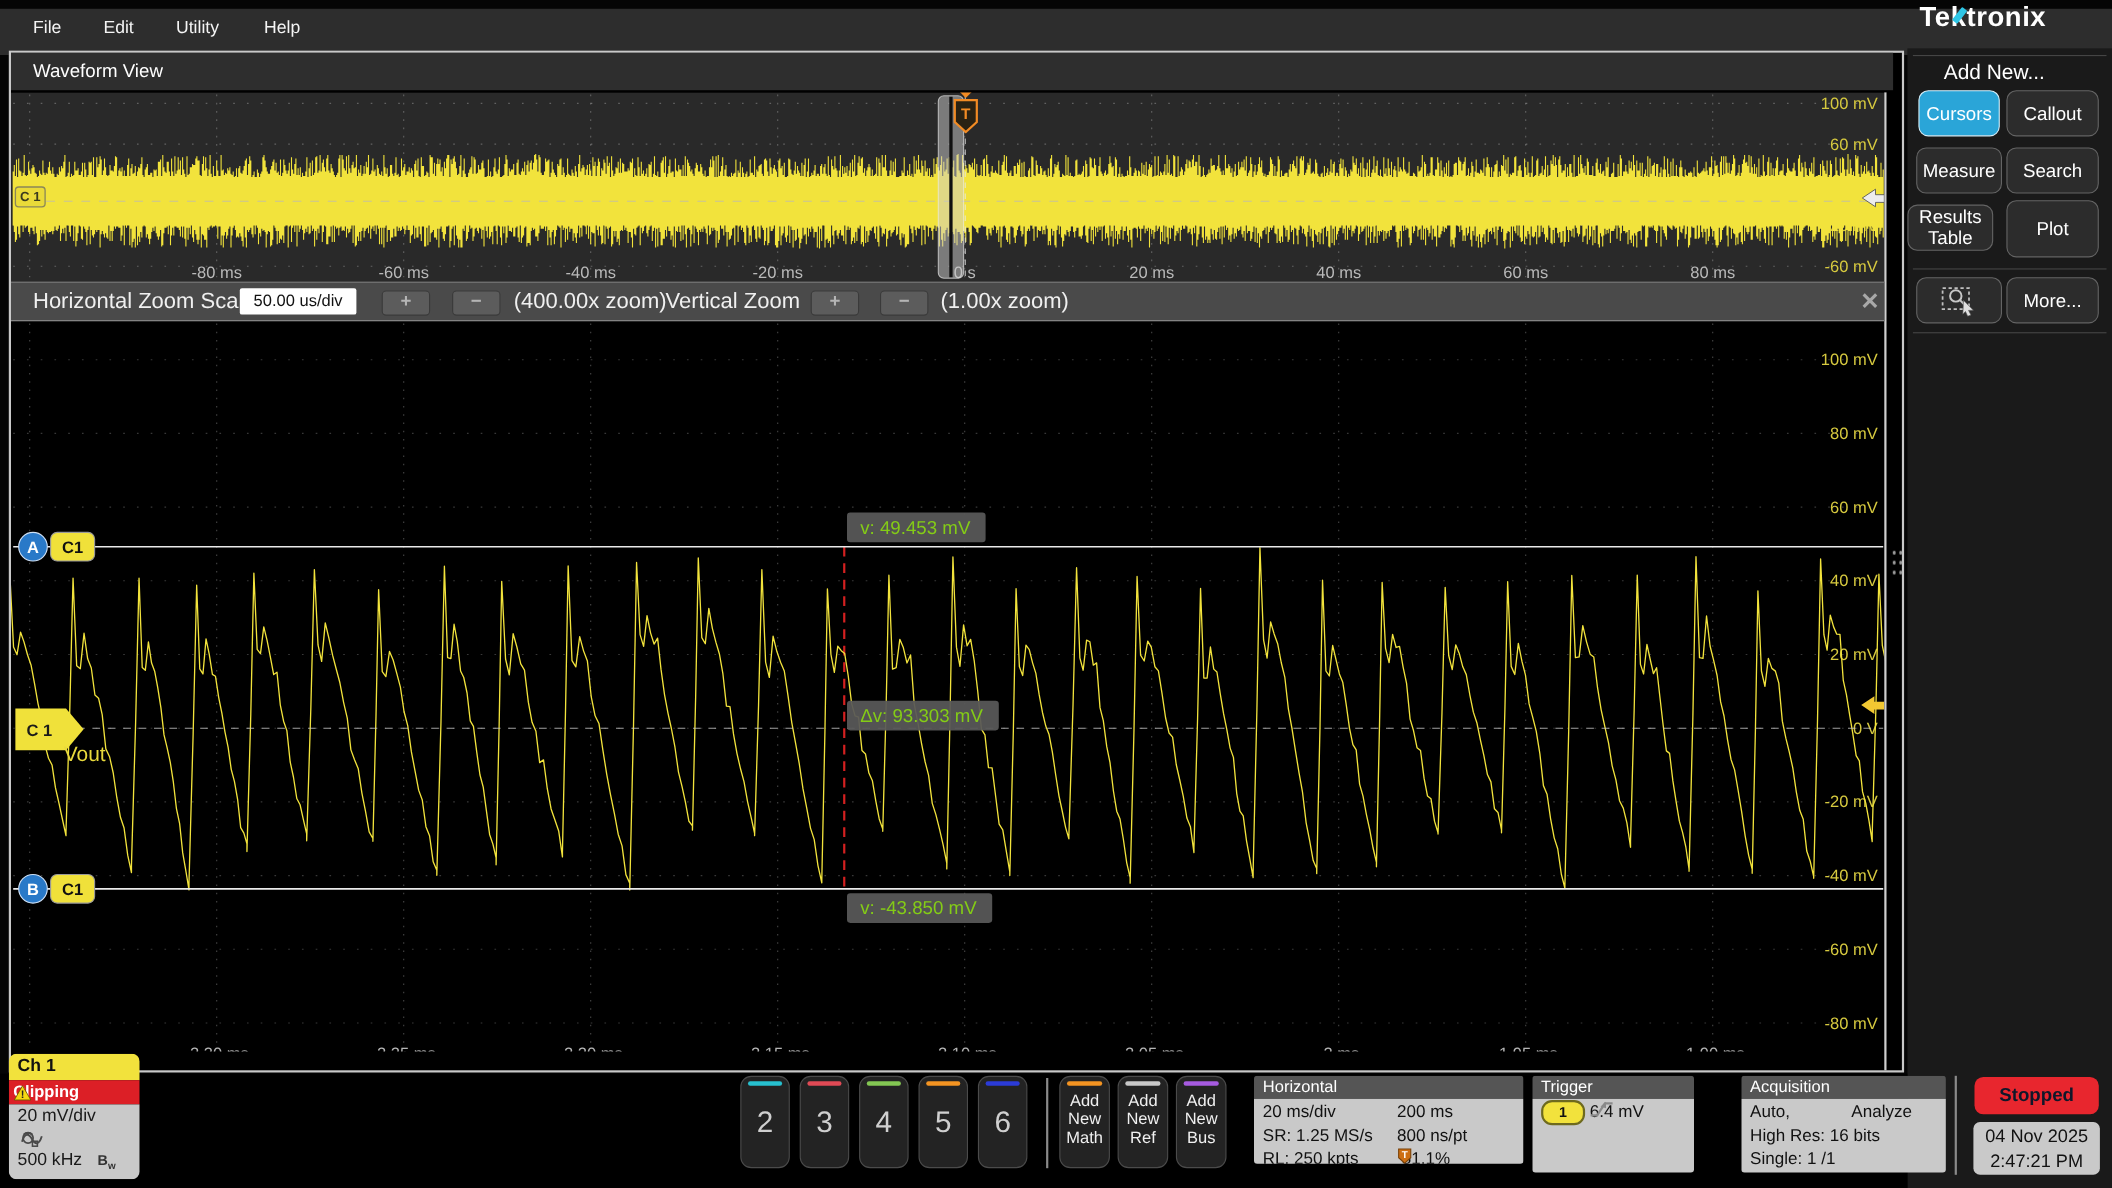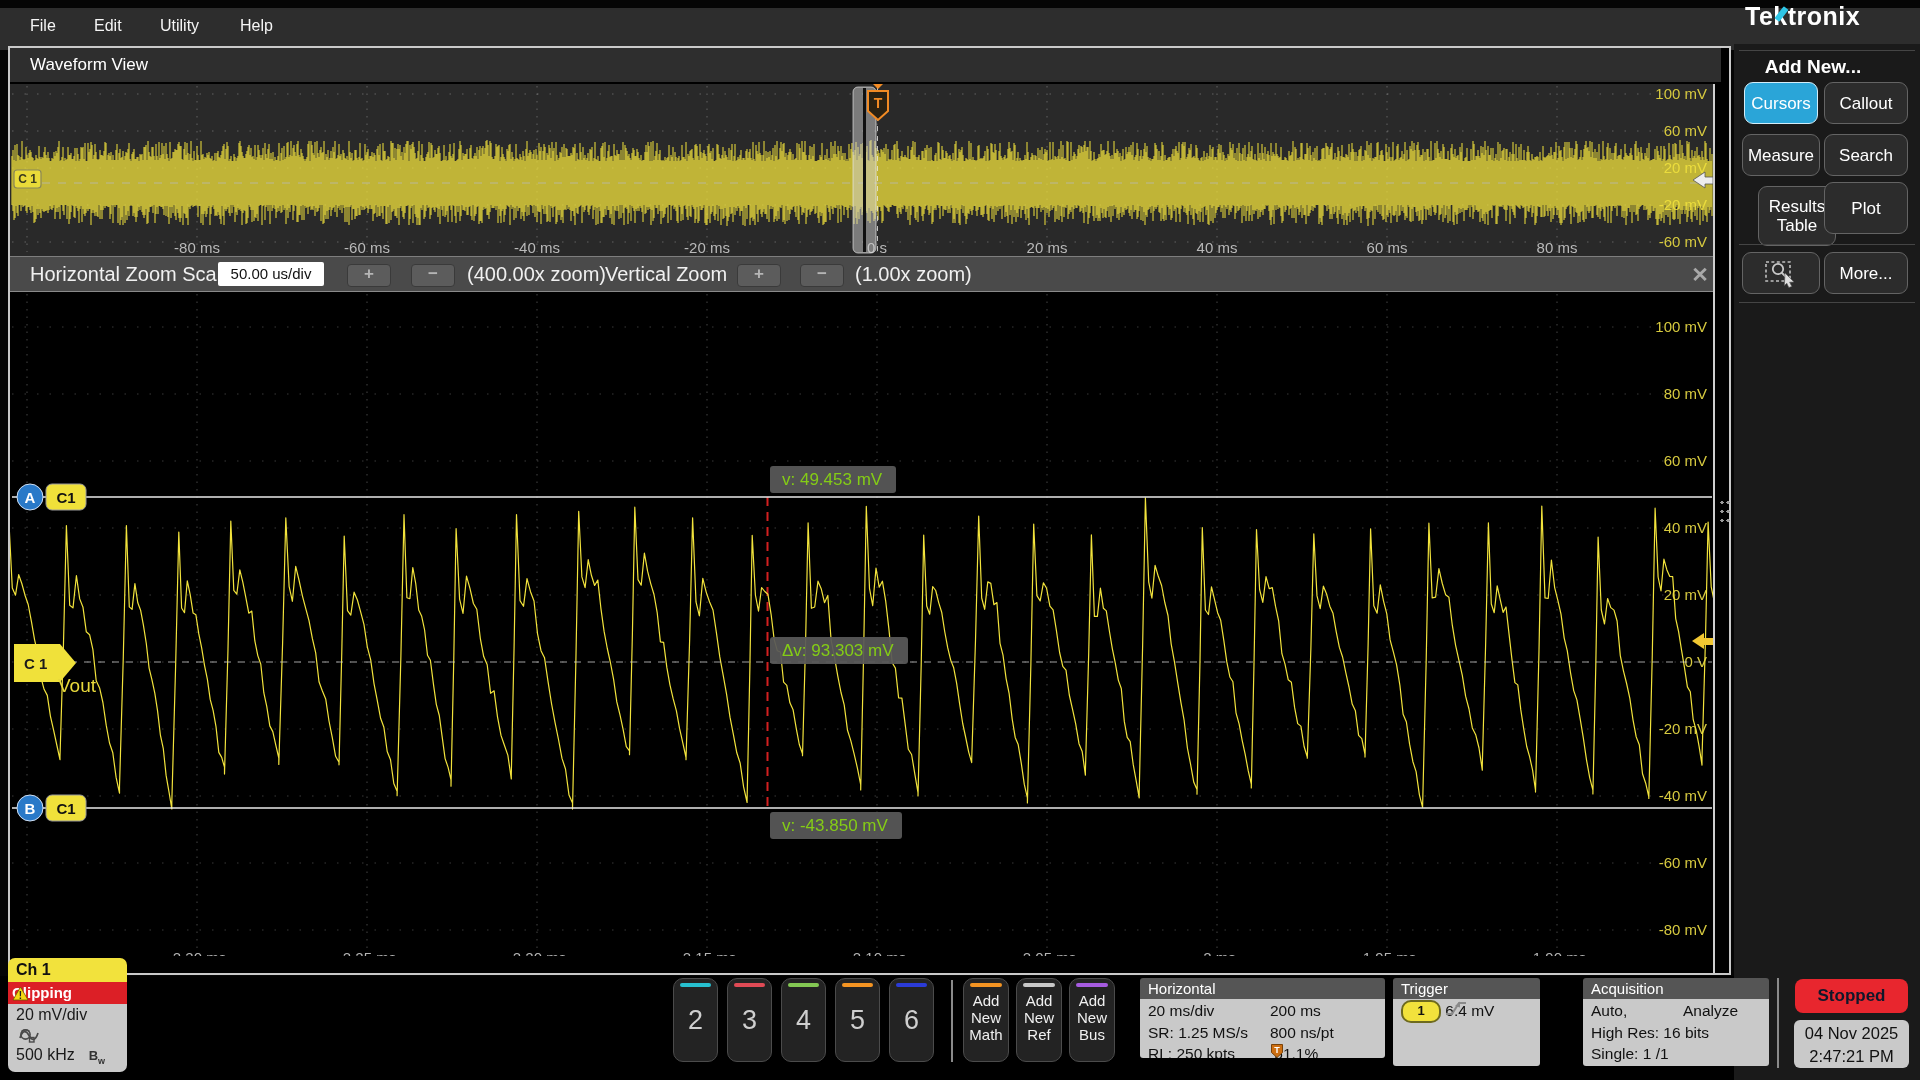--- a/index.html
+++ b/index.html
@@ -33,21 +33,21 @@
           font-weight:bold;text-align:center;line-height:28px;cursor:pointer;}
   
   .readout{position:absolute;height:27px;background:rgba(88,88,88,.94);border-radius:3px;color:#84cc16;
            font-size:17px;line-height:27px;padding:0 14px 0 12px;z-index:3;white-space:nowrap;}
   .dots{position:absolute;left:1719px;top:498px;width:12px;height:26px;z-index:3;cursor:grab;
         background:radial-gradient(circle,#9a9a9a 1.5px,transparent 1.7px) 0 0/6px 9px repeat;}
   
   .sidebar{position:absolute;left:1734px;top:44px;width:186px;height:1036px;background:#1a1a1a;}
   .sdiv{position:absolute;left:5px;width:176px;height:1px;background:#454545;}
   .stitle{position:absolute;left:0;top:12px;width:158px;text-align:center;color:#fff;
-          font-size:19px;font-weight:bold;}
+          font-size:19px;font-weight:normal;}
   .sbtn{position:absolute;background:#2c2c2c;border:1px solid #646464;border-radius:9px;color:#fff;
         font-size:17px;display:flex;align-items:center;justify-content:center;text-align:center;
         box-sizing:border-box;cursor:pointer;line-height:19px;}
   .sbtn.active{background:#2aa5d8;border-color:#d2edf9;}
   
   .bottombg{position:absolute;left:0;top:976px;width:1734px;height:104px;background:#000;}
   .ch1{position:absolute;left:8px;top:958px;width:119px;height:114px;border-radius:7px;overflow:hidden;
        z-index:5;cursor:pointer;}
   .ch1 .hd{height:24px;background:#f2e23c;color:#111;font-weight:bold;font-size:16px;line-height:24px;padding-left:8px;}
   .ch1 .clip{height:22px;background:#dc1f26;color:#fff;font-weight:bold;font-size:15px;line-height:22px;
@@ -240,21 +240,21 @@
 <div class="readout" style="left:770px;top:812px">v: -43.850 mV</div>
 <div class="dots"></div>
 
 <div class="sidebar">
   <div class="sdiv" style="top:6px"></div>
   <div class="stitle">Add New...</div>
   <div class="sbtn active" style="left:10px;top:38px;width:74px;height:42px">Cursors</div>
   <div class="sbtn" style="left:90px;top:38px;width:84px;height:42px">Callout</div>
   <div class="sbtn" style="left:8px;top:90px;width:78px;height:42px">Measure</div>
   <div class="sbtn" style="left:90px;top:90px;width:84px;height:42px">Search</div>
-  <div class="sbtn" style="left:24px;top:142px;width:78px;height:60px">Results Table</div>
+  <div class="sbtn" style="left:0;top:142px;width:78px;height:42px">Results Table</div>
   <div class="sbtn" style="left:90px;top:138px;width:84px;height:52px">Plot</div>
   <div class="sdiv" style="top:200px"></div>
   <div class="sbtn" style="left:8px;top:208px;width:78px;height:42px">
     <svg width="36" height="30" viewBox="0 0 36 30">
       <rect x="3" y="4" width="24" height="19" fill="none" stroke="#c0c0c0" stroke-width="1.6" stroke-dasharray="3 2.4"></rect>
       <circle cx="15" cy="11" r="5.2" fill="none" stroke="#c8c8c8" stroke-width="1.8"></circle>
       <line x1="18.5" y1="14.5" x2="23" y2="19" stroke="#c8c8c8" stroke-width="1.8"></line>
       <polygon points="22,15 31,24 26.6,24.2 28.8,28.4 25.8,29.5 23.8,25.2 21.4,27.6" fill="#e0e0e0" stroke="#555" stroke-width="0.6"></polygon>
     </svg>
   </div>

